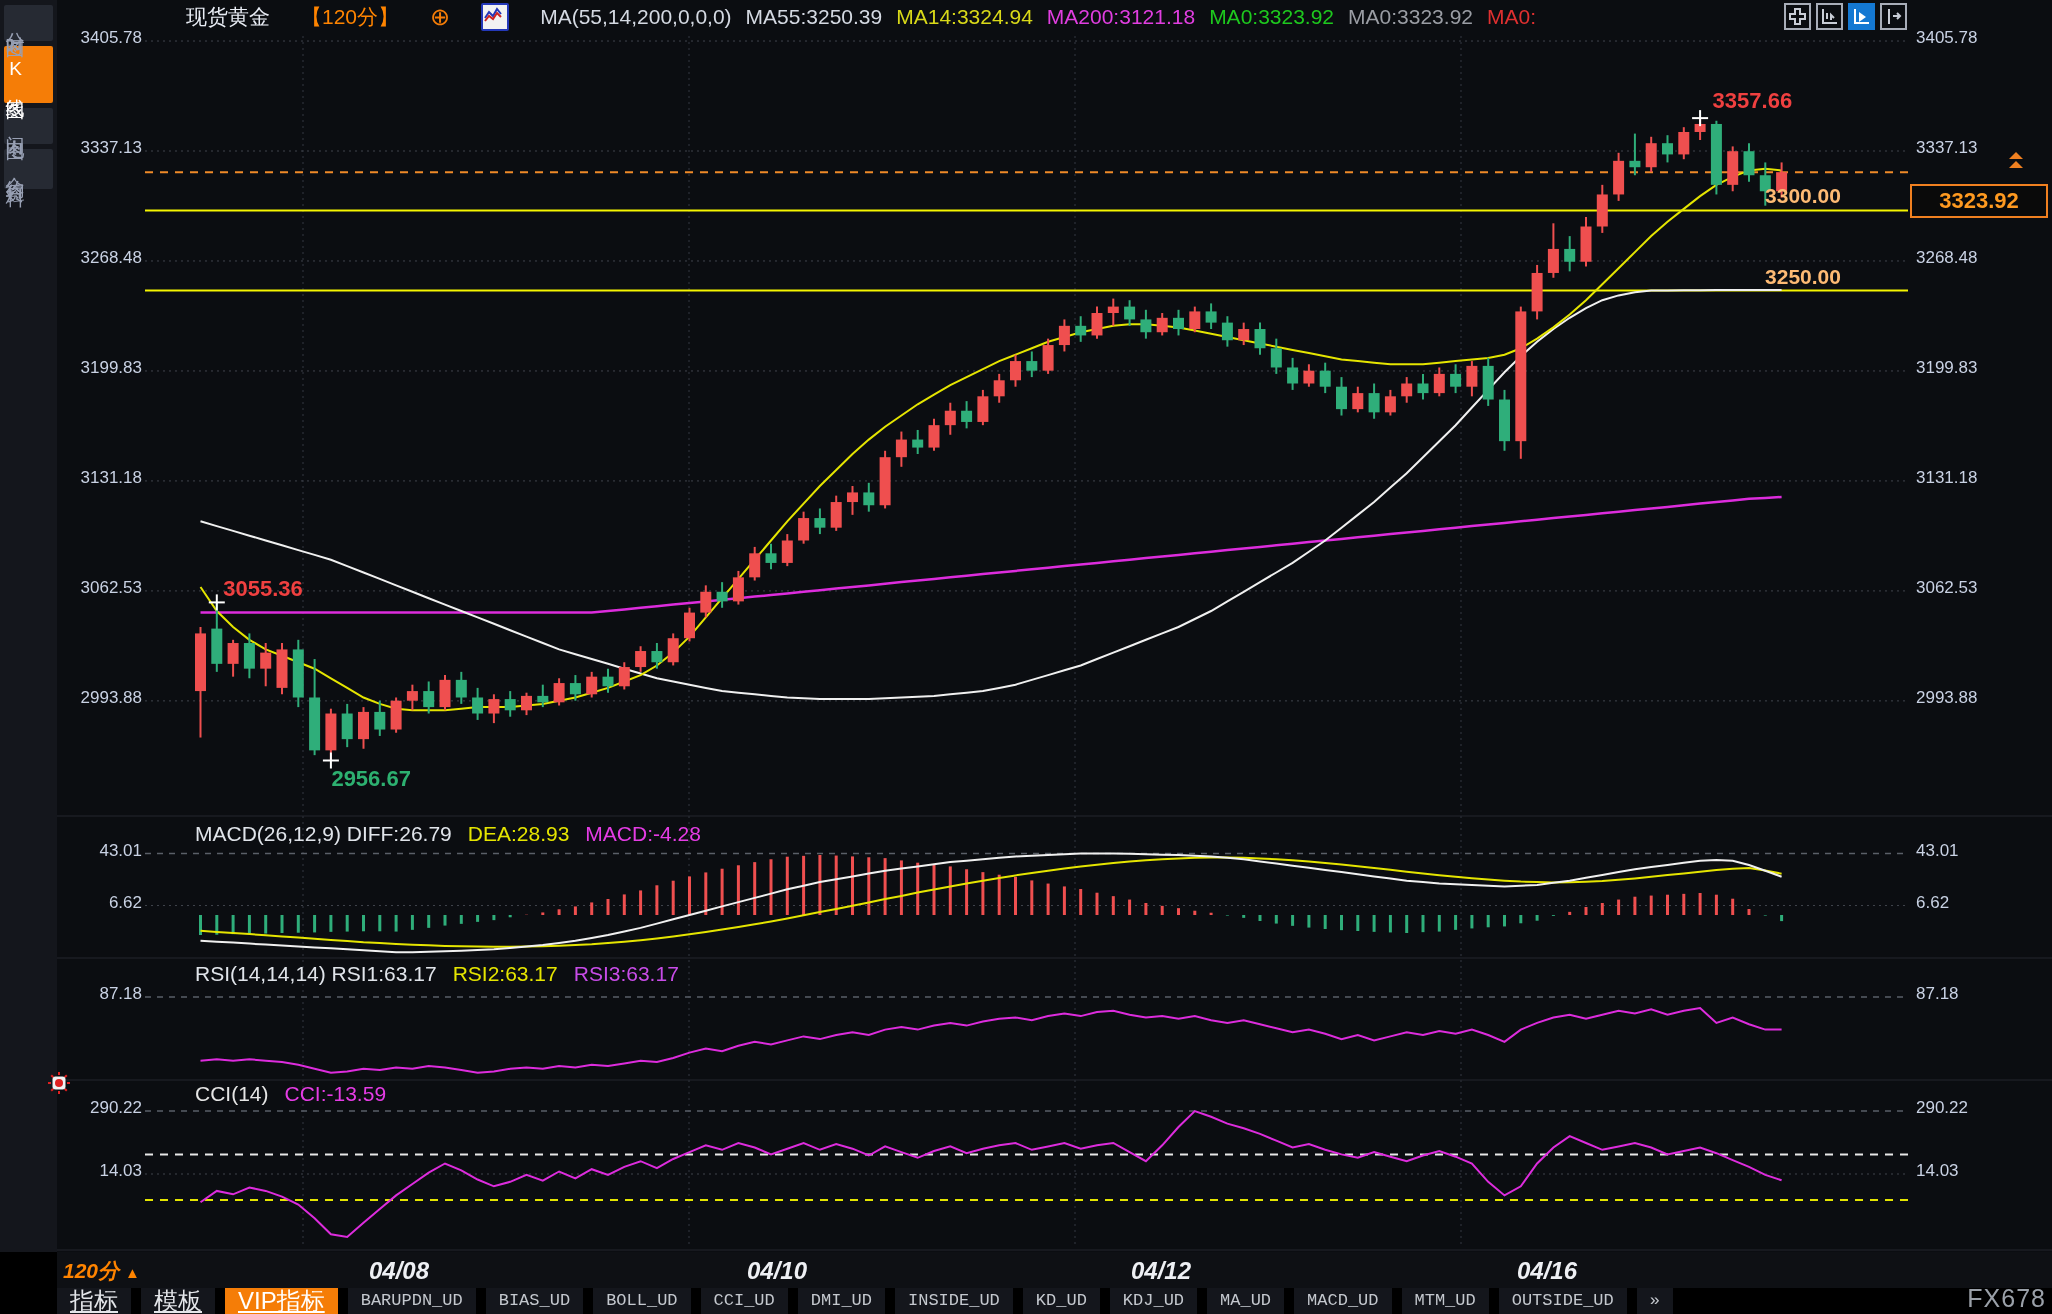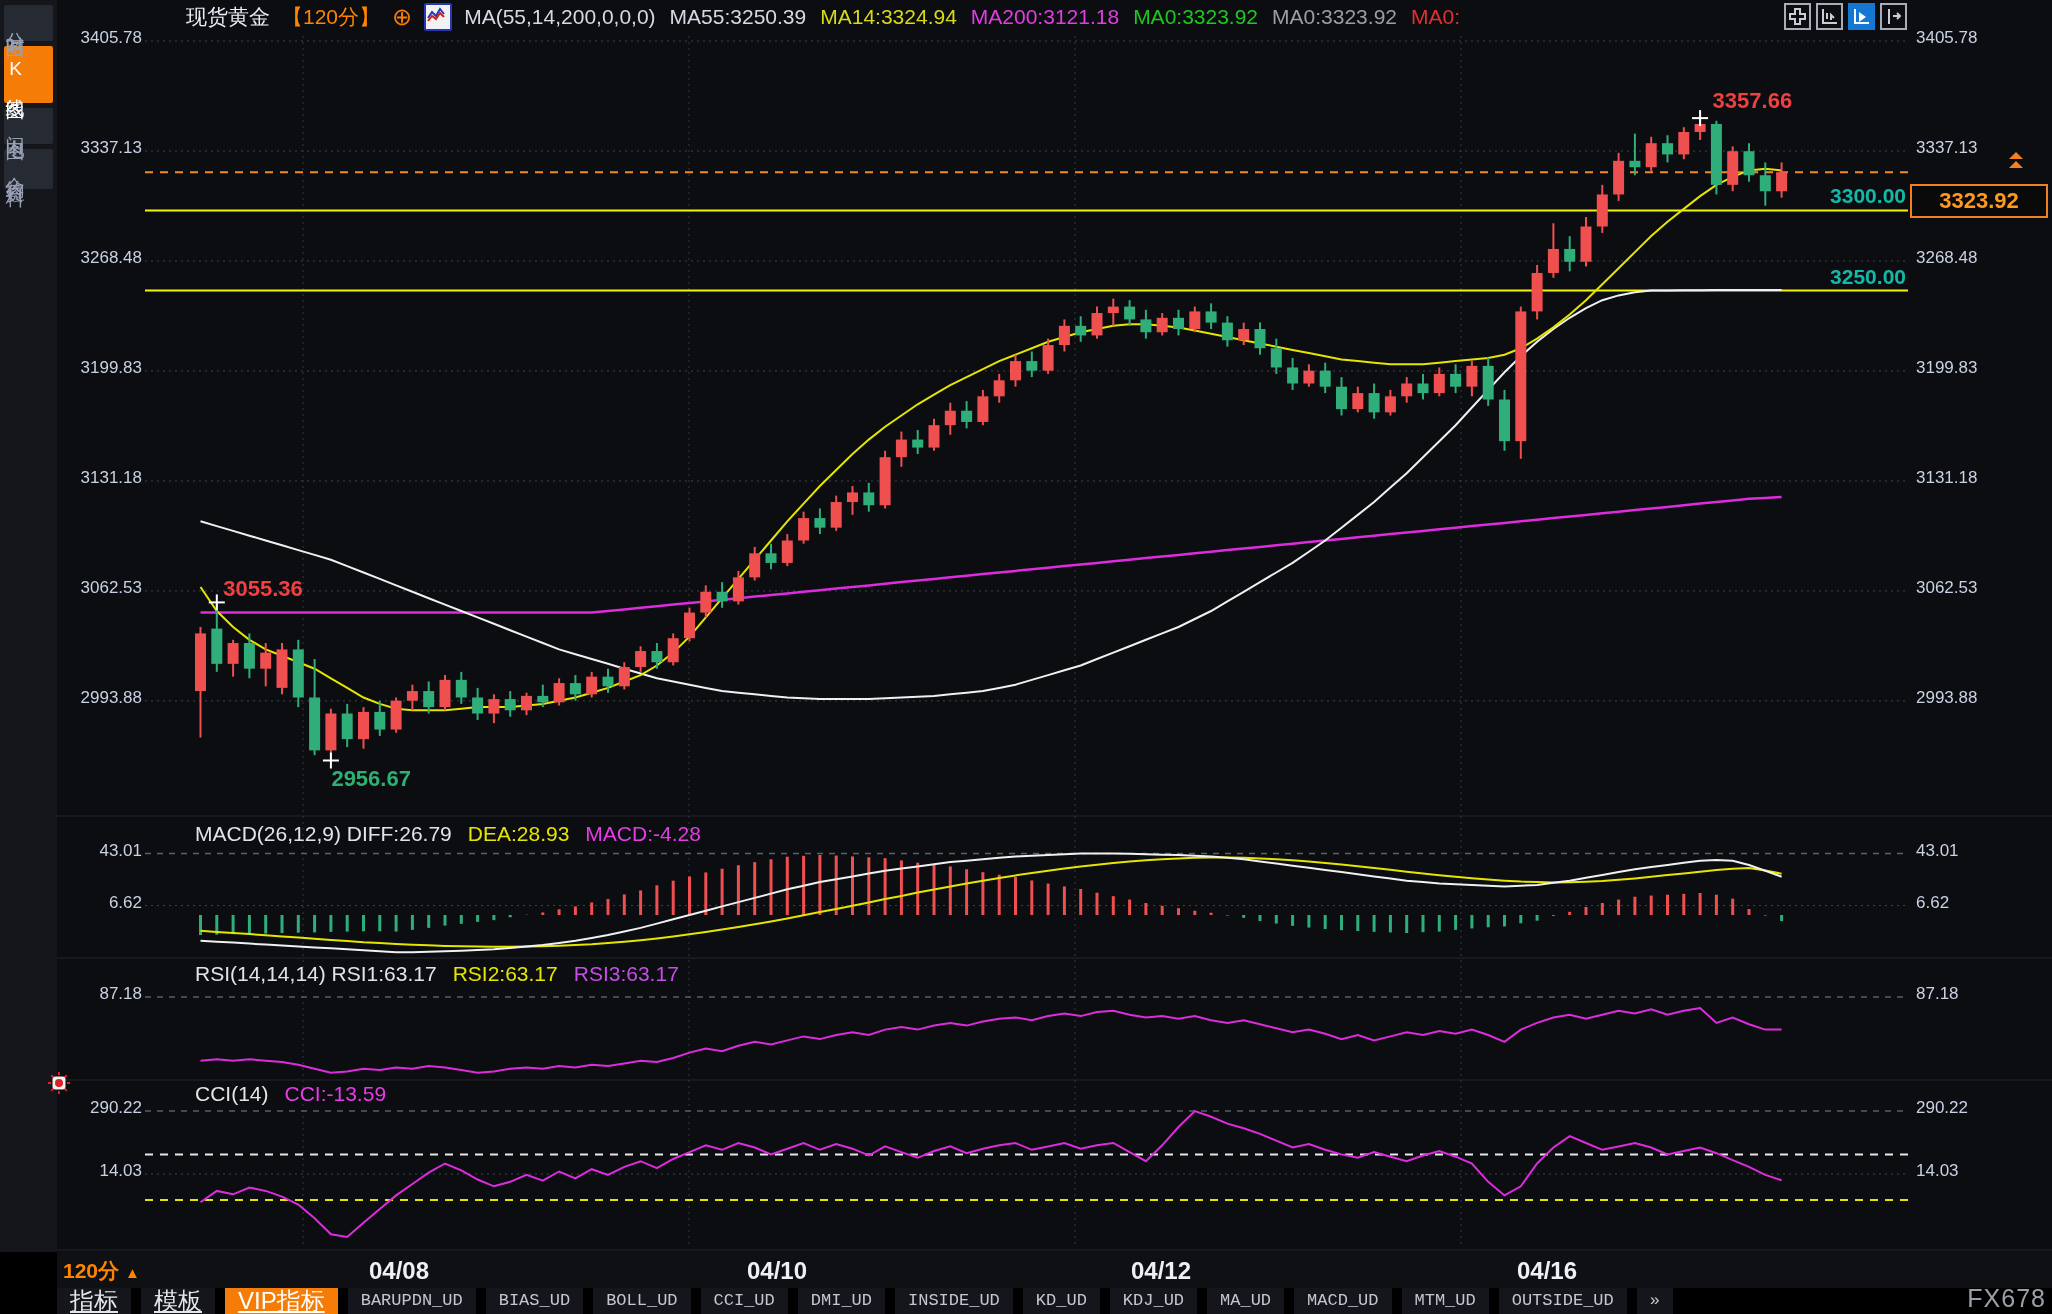--- a/index.html
+++ b/index.html
@@ -5,47 +5,47 @@
   html,body{margin:0;padding:0;background:#000;}
   #app{position:relative;width:2052px;height:1314px;background:#0b0d11;overflow:hidden;
        font-family:"Liberation Sans",sans-serif;}
   
   .sidebar{position:absolute;left:0;top:0;width:57px;height:1314px;background:#14161c;z-index:5;}
   .side-tab{width:49px;margin:5px auto 0 auto;background:#262a33;border-radius:2px;
             color:#98a0b4;font-size:19px;line-height:22px;writing-mode:vertical-lr;text-orientation:upright;
             padding:12px 0;text-align:center;letter-spacing:4px;display:block;}
   .side-tab.active{background:#f57d07;color:#ffffff;}
   
-  .hdr{position:absolute;left:186px;top:2px;height:30px;display:flex;align-items:center;gap:12px;
+  .hdr{position:absolute;left:186px;top:2px;height:30px;display:flex;align-items:center;gap:31px;
        font-size:21px;z-index:6;white-space:nowrap;}
   .hdr .sym{color:#e9edf5;}
   .hdr .per{color:#ff8400;}
   .hdr .plus{color:#f57d07;font-size:24px;line-height:24px;}
   .chart-ico{width:24px;height:24px;background:#f2f2f2;border:2px solid #2438b8;border-radius:2px;
              display:inline-block;}
   
   .tools{position:absolute;left:1784px;top:3px;display:flex;gap:5px;z-index:6;}
   .tbtn{width:27px;height:27px;border:2px solid #a8adb8;background:transparent;box-sizing:border-box;
         display:flex;align-items:center;justify-content:center;padding:0;}
   .tbtn.active{background:#1478d2;border-color:#1478d2;}
   
   .lbl{position:absolute;white-space:nowrap;z-index:4;}
   .axlab{font-size:17px;color:#c9d2e4;}
   .paneshdr span{margin-right:16px;font-size:21px;}
-  .lvl{font-size:21px;font-weight:bold;color:#14b8a6;text-align:right;}
+  .lvl{font-size:21px;font-weight:bold;color:#fdba74;text-align:center;}
   .mark{font-size:22px;font-weight:bold;}
   
   .pxbox{position:absolute;left:1910px;top:184px;width:138px;height:34px;background:#0a0a0a;
          border:2px solid #f08020;color:#ff9a20;font-size:22px;font-weight:bold;z-index:7;
          display:flex;align-items:center;justify-content:center;box-sizing:border-box;}
   .pxarrows{position:absolute;left:2006px;top:152px;z-index:8;}
   
   .alert-ico{position:absolute;left:48px;top:1072px;width:22px;height:22px;z-index:6;}
   
-  .dates{position:absolute;left:57px;top:1252px;width:1995px;height:36px;background:#0e1014;z-index:5;}
+  .dates{position:absolute;left:57px;top:1252px;width:1995px;height:36px;background:#0e1014;z-index:5;font-style:italic;}
   .dates .d{position:absolute;top:5px;font-size:24px;font-weight:bold;color:#eef0f4;width:90px;text-align:center;}
   .dates .period{position:absolute;left:6px;top:5px;font-size:21px;font-weight:bold;color:#ff8400;}
   .dates .tri{color:#ff8400;font-size:15px;}
   .tabbar{position:absolute;left:57px;top:1288px;width:1995px;height:26px;background:#000;
           display:flex;gap:10px;z-index:5;}
   .btab{background:#14161c;color:#c4c8ce;font-size:17px;line-height:26px;padding:0 13px;
         font-family:"Liberation Mono",monospace;white-space:nowrap;}
   .btab.cn{font-family:"Liberation Sans",sans-serif;font-size:24px;color:#e4e6ea;text-decoration:underline;}
   .btab.active{background:#f57d07;color:#fff;}
   .corner{position:absolute;left:0;top:1252px;width:57px;height:62px;background:#000;z-index:6;}

